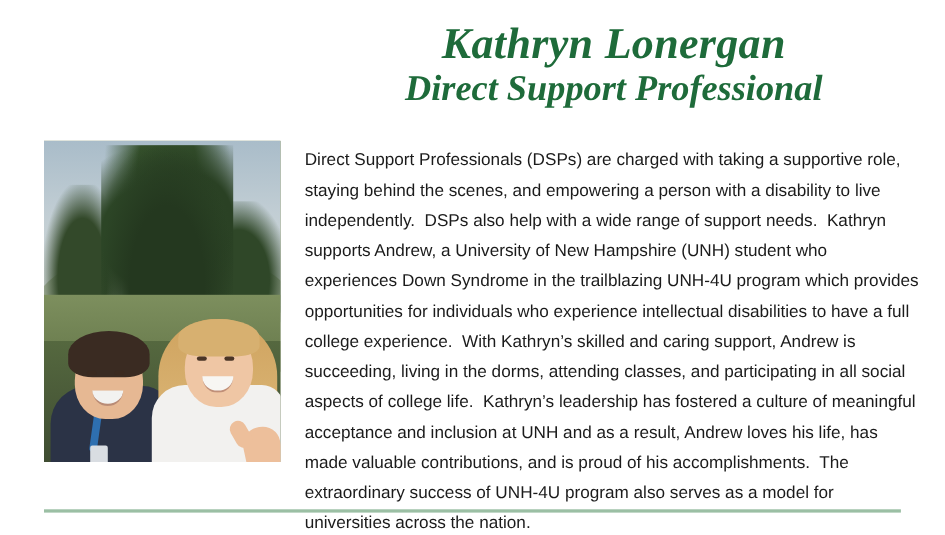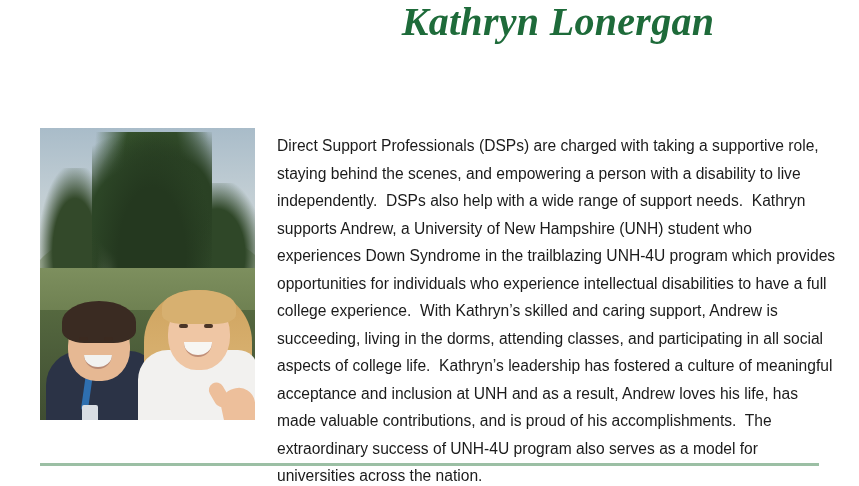--- a/index.html
+++ b/index.html
@@ -32,21 +32,21 @@
   }
   .heading .name {
     font-family: "Liberation Serif", serif;
     font-style: italic;
     font-weight: bold;
     font-size: 40px;
     line-height: 44px;
     color: #1e6b3a;
     letter-spacing: 0.3px;
     margin: 0;
-    padding-top: 0;
+    padding-top: 18px;
     white-space: nowrap;
   }
   .heading .role {
     font-family: "Liberation Serif", serif;
     font-style: italic;
     font-weight: bold;
     font-size: 33px;
     line-height: 38px;
     color: #1e6b3a;
     margin: 0;
@@ -258,20 +258,21 @@
     background: #9bbfa4;
   }
 </style>
 </head>
 <body>
 
 <div class="page">
 
   <div class="heading">
     <div class="name">Kathryn Lonergan</div>
+    <div class="role">Direct Support Professional</div>
   </div>
 
   <div class="photo-wrap">
     <div class="photo">
       <div class="sky"></div>
       <div class="hill"></div>
       <div class="tree2"></div>
       <div class="tree3"></div>
       <div class="tree"></div>
       <div class="ground"></div>

